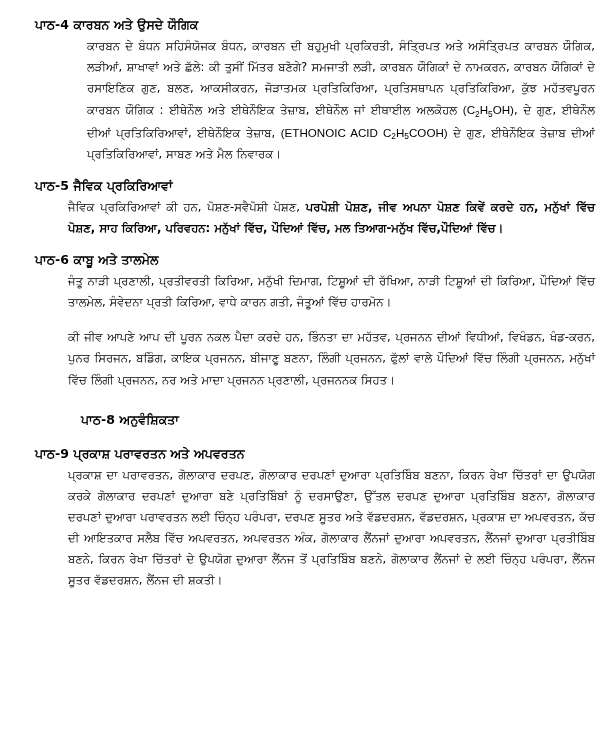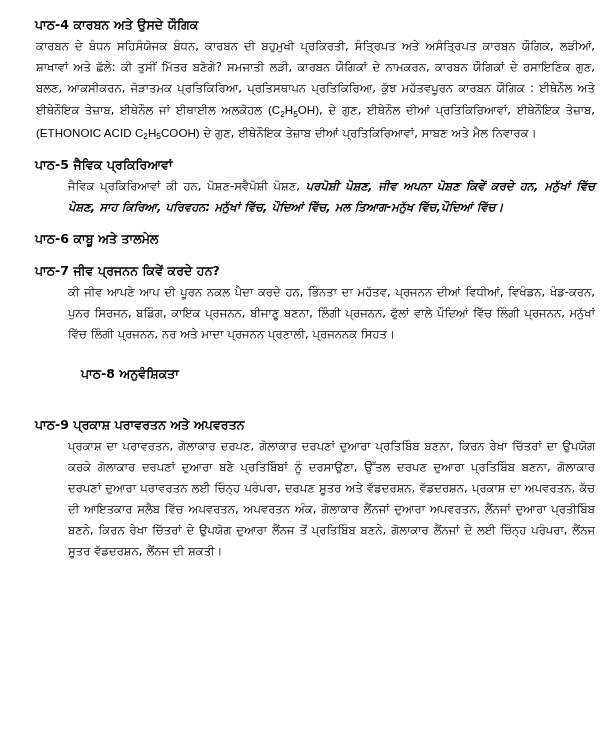--- a/index.html
+++ b/index.html
@@ -45,30 +45,30 @@
     font-family: "DejaVu Sans", "Liberation Sans", sans-serif;
     font-size: 11.6px;
     line-height: 1.82;
     margin: 0;
     padding: 0 12px 0 68px;
     text-align: justify;
     text-justify: inter-word;
     word-spacing: 0.2px;
     white-space: pre-wrap;
   }
-  .section-body .strong { font-weight: bold; font-style: italic; }
+  .section-body .strong { font-weight: bold; }
 
   
   #sec-4 { margin-top: 4px; }
-  #sec-4 .section-body { padding-left: 36px; }
+  #sec-4 .section-body { padding-left: 87px; }
   #sec-5 { }
   #sec-6 { }
   #sec-7 { margin-top: 14px; }
   #sec-8 { margin-top: 20px; margin-left: 46px; }
-  #sec-9 { margin-top: 32px; }
+  #sec-9 { margin-top: 16px; }
 
   sub { font-size: 0.72em; vertical-align: baseline; position: relative; top: 0.26em; }
   .latin { font-family: "Liberation Sans", "DejaVu Sans", sans-serif; }
 </style>
 </head>
 <body>
 
 <div class="page">
 
   <div class="section" id="sec-4">
@@ -76,24 +76,24 @@
     <p class="section-body"><span>ਕਾਰਬਨ ਦੇ ਬੰਧਨ ਸਹਿਸੰਯੋਜਕ ਬੰਧਨ, ਕਾਰਬਨ ਦੀ ਬਹੁਮੁਖੀ ਪ੍ਰਕਿਰਤੀ, ਸੰਤ੍ਰਿਪਤ ਅਤੇ ਅਸੰਤ੍ਰਿਪਤ ਕਾਰਬਨ ਯੌਗਿਕ, ਲੜੀਆਂ, ਸ਼ਾਖਾਵਾਂ ਅਤੇ ਛੱਲੇ: ਕੀ ਤੁਸੀਂ ਮਿੱਤਰ ਬਣੋਗੇ? ਸਮਜਾਤੀ ਲੜੀ, ਕਾਰਬਨ ਯੌਗਿਕਾਂ ਦੇ ਨਾਮਕਰਨ, ਕਾਰਬਨ ਯੌਗਿਕਾਂ ਦੇ ਰਸਾਇਣਿਕ ਗੁਣ, ਬਲਣ, ਆਕਸੀਕਰਨ, ਜੋੜਾਤਮਕ ਪ੍ਰਤਿਕਿਰਿਆ, ਪ੍ਰਤਿਸਥਾਪਨ ਪ੍ਰਤਿਕਿਰਿਆ, ਕੁੱਝ ਮਹੱਤਵਪੂਰਨ ਕਾਰਬਨ ਯੌਗਿਕ : ਈਥੇਨੌਲ ਅਤੇ ਈਥੇਨੌਇਕ ਤੇਜ਼ਾਬ, ਈਥੇਨੌਲ ਜਾਂ ਈਥਾਈਲ ਅਲਕੋਹਲ </span><span class="latin">(C</span><sub class="latin">2</sub><span class="latin">H</span><sub class="latin">5</sub><span class="latin">OH)</span><span>, ਦੇ ਗੁਣ, ਈਥੇਨੌਲ ਦੀਆਂ ਪ੍ਰਤਿਕਿਰਿਆਵਾਂ, ਈਥੇਨੌਇਕ ਤੇਜ਼ਾਬ, </span><span class="latin">(ETHONOIC ACID C</span><sub class="latin">2</sub><span class="latin">H</span><sub class="latin">5</sub><span class="latin">COOH)</span><span> ਦੇ ਗੁਣ, ਈਥੇਨੌਇਕ ਤੇਜ਼ਾਬ ਦੀਆਂ ਪ੍ਰਤਿਕਿਰਿਆਵਾਂ, ਸਾਬਣ ਅਤੇ ਮੈਲ ਨਿਵਾਰਕ।</span></p>
   </div>
 
   <div class="section" id="sec-5">
     <h2 class="section-heading">ਪਾਠ-5 ਜੈਵਿਕ ਪ੍ਰਕਿਰਿਆਵਾਂ</h2>
     <p class="section-body"><span>ਜੈਵਿਕ ਪ੍ਰਕਿਰਿਆਵਾਂ ਕੀ ਹਨ, ਪੋਸ਼ਣ-ਸਵੈਪੋਸ਼ੀ ਪੋਸ਼ਣ, </span><span class="strong">ਪਰਪੋਸ਼ੀ ਪੋਸ਼ਣ, ਜੀਵ ਅਪਨਾ ਪੋਸ਼ਣ ਕਿਵੇਂ ਕਰਦੇ ਹਨ, ਮਨੁੱਖਾਂ ਵਿੱਚ ਪੋਸ਼ਣ, ਸਾਹ ਕਿਰਿਆ, ਪਰਿਵਹਨ: ਮਨੁੱਖਾਂ ਵਿੱਚ, ਪੌਦਿਆਂ ਵਿੱਚ, ਮਲ ਤਿਆਗ-ਮਨੁੱਖ ਵਿੱਚ,ਪੌਦਿਆਂ ਵਿੱਚ।</span></p>
   </div>
 
   <div class="section" id="sec-6">
     <h2 class="section-heading">ਪਾਠ-6 ਕਾਬੂ ਅਤੇ ਤਾਲਮੇਲ</h2>
+    <p class="section-body"><span>ਜੰਤੂ ਨਾੜੀ ਪ੍ਰਣਾਲੀ, ਪ੍ਰਤੀਵਰਤੀ ਕਿਰਿਆ, ਮਨੁੱਖੀ ਦਿਮਾਗ, ਟਿਸ਼ੂਆਂ ਦੀ ਰੱਖਿਆ, ਨਾੜੀ ਟਿਸ਼ੂਆਂ ਦੀ ਕਿਰਿਆ, ਪੌਦਿਆਂ ਵਿੱਚ ਤਾਲਮੇਲ, ਸੰਵੇਦਨਾ ਪ੍ਰਤੀ ਕਿਰਿਆ, ਵਾਧੇ ਕਾਰਨ ਗਤੀ, ਜੰਤੂਆਂ ਵਿੱਚ ਹਾਰਮੋਨ।</span></p>
   </div>
 
   <div class="section" id="sec-7">
-    <h2 class="section-heading">ਪਾਠ-7 ਜੀਵ ਪ੍ਰਜਨਨ ਕਿਵੇਂ ਕਰਦੇ ਹਨ?</h2>
     <p class="section-body"><span>ਕੀ ਜੀਵ ਆਪਣੇ ਆਪ ਦੀ ਪੂਰਨ ਨਕਲ ਪੈਦਾ ਕਰਦੇ ਹਨ, ਭਿੰਨਤਾ ਦਾ ਮਹੱਤਵ, ਪ੍ਰਜਨਨ ਦੀਆਂ ਵਿਧੀਆਂ, ਵਿਖੰਡਨ, ਖੰਡ-ਕਰਨ, ਪੁਨਰ ਸਿਰਜਨ, ਬਡਿੰਗ, ਕਾਇਕ ਪ੍ਰਜਨਨ, ਬੀਜਾਣੂ ਬਣਨਾ, ਲਿੰਗੀ ਪ੍ਰਜਨਨ, ਫੁੱਲਾਂ ਵਾਲੇ ਪੌਦਿਆਂ ਵਿੱਚ ਲਿੰਗੀ ਪ੍ਰਜਨਨ, ਮਨੁੱਖਾਂ ਵਿੱਚ ਲਿੰਗੀ ਪ੍ਰਜਨਨ, ਨਰ ਅਤੇ ਮਾਦਾ ਪ੍ਰਜਨਨ ਪ੍ਰਣਾਲੀ, ਪ੍ਰਜਨਨਕ ਸਿਹਤ।</span></p>
   </div>
 
   <div class="section" id="sec-8">
     <h2 class="section-heading">ਪਾਠ-8 ਅਨੁਵੰਸ਼ਿਕਤਾ</h2>
   </div>
 
   <div class="section" id="sec-9">
     <h2 class="section-heading">ਪਾਠ-9 ਪ੍ਰਕਾਸ਼ ਪਰਾਵਰਤਨ ਅਤੇ ਅਪਵਰਤਨ</h2>
     <p class="section-body"><span>ਪ੍ਰਕਾਸ਼ ਦਾ ਪਰਾਵਰਤਨ, ਗੋਲਾਕਾਰ ਦਰਪਣ, ਗੋਲਾਕਾਰ ਦਰਪਣਾਂ ਦੁਆਰਾ ਪ੍ਰਤਿਬਿੰਬ ਬਣਨਾ, ਕਿਰਨ ਰੇਖਾ ਚਿੱਤਰਾਂ ਦਾ ਉਪਯੋਗ ਕਰਕੇ ਗੋਲਾਕਾਰ ਦਰਪਣਾਂ ਦੁਆਰਾ ਬਣੇ ਪ੍ਰਤਿਬਿੰਬਾਂ ਨੂੰ ਦਰਸਾਉਣਾ, ਉੱਤਲ ਦਰਪਣ ਦੁਆਰਾ ਪ੍ਰਤਿਬਿੰਬ ਬਣਨਾ, ਗੋਲਾਕਾਰ ਦਰਪਣਾਂ ਦੁਆਰਾ ਪਰਾਵਰਤਨ ਲਈ ਚਿੰਨ੍ਹ ਪਰੰਪਰਾ, ਦਰਪਣ ਸੂਤਰ ਅਤੇ ਵੱਡਦਰਸ਼ਨ, ਵੱਡਦਰਸ਼ਨ, ਪ੍ਰਕਾਸ਼ ਦਾ ਅਪਵਰਤਨ, ਕੱਚ ਦੀ ਆਇਤਕਾਰ ਸਲੈਬ ਵਿੱਚ ਅਪਵਰਤਨ, ਅਪਵਰਤਨ ਅੰਕ, ਗੋਲਾਕਾਰ ਲੈਂਨਜਾਂ ਦੁਆਰਾ ਅਪਵਰਤਨ, ਲੈਂਨਜਾਂ ਦੁਆਰਾ ਪ੍ਰਤੀਬਿੰਬ ਬਣਨੇ, ਕਿਰਨ ਰੇਖਾ ਚਿੱਤਰਾਂ ਦੇ ਉਪਯੋਗ ਦੁਆਰਾ ਲੈਂਨਜ ਤੋਂ ਪ੍ਰਤਿਬਿੰਬ ਬਣਨੇ, ਗੋਲਾਕਾਰ ਲੈਂਨਜਾਂ ਦੇ ਲਈ ਚਿੰਨ੍ਹ ਪਰੰਪਰਾ, ਲੈਂਨਜ ਸੂਤਰ ਵੱਡਦਰਸ਼ਨ, ਲੈਂਨਜ ਦੀ ਸ਼ਕਤੀ।</span></p>

